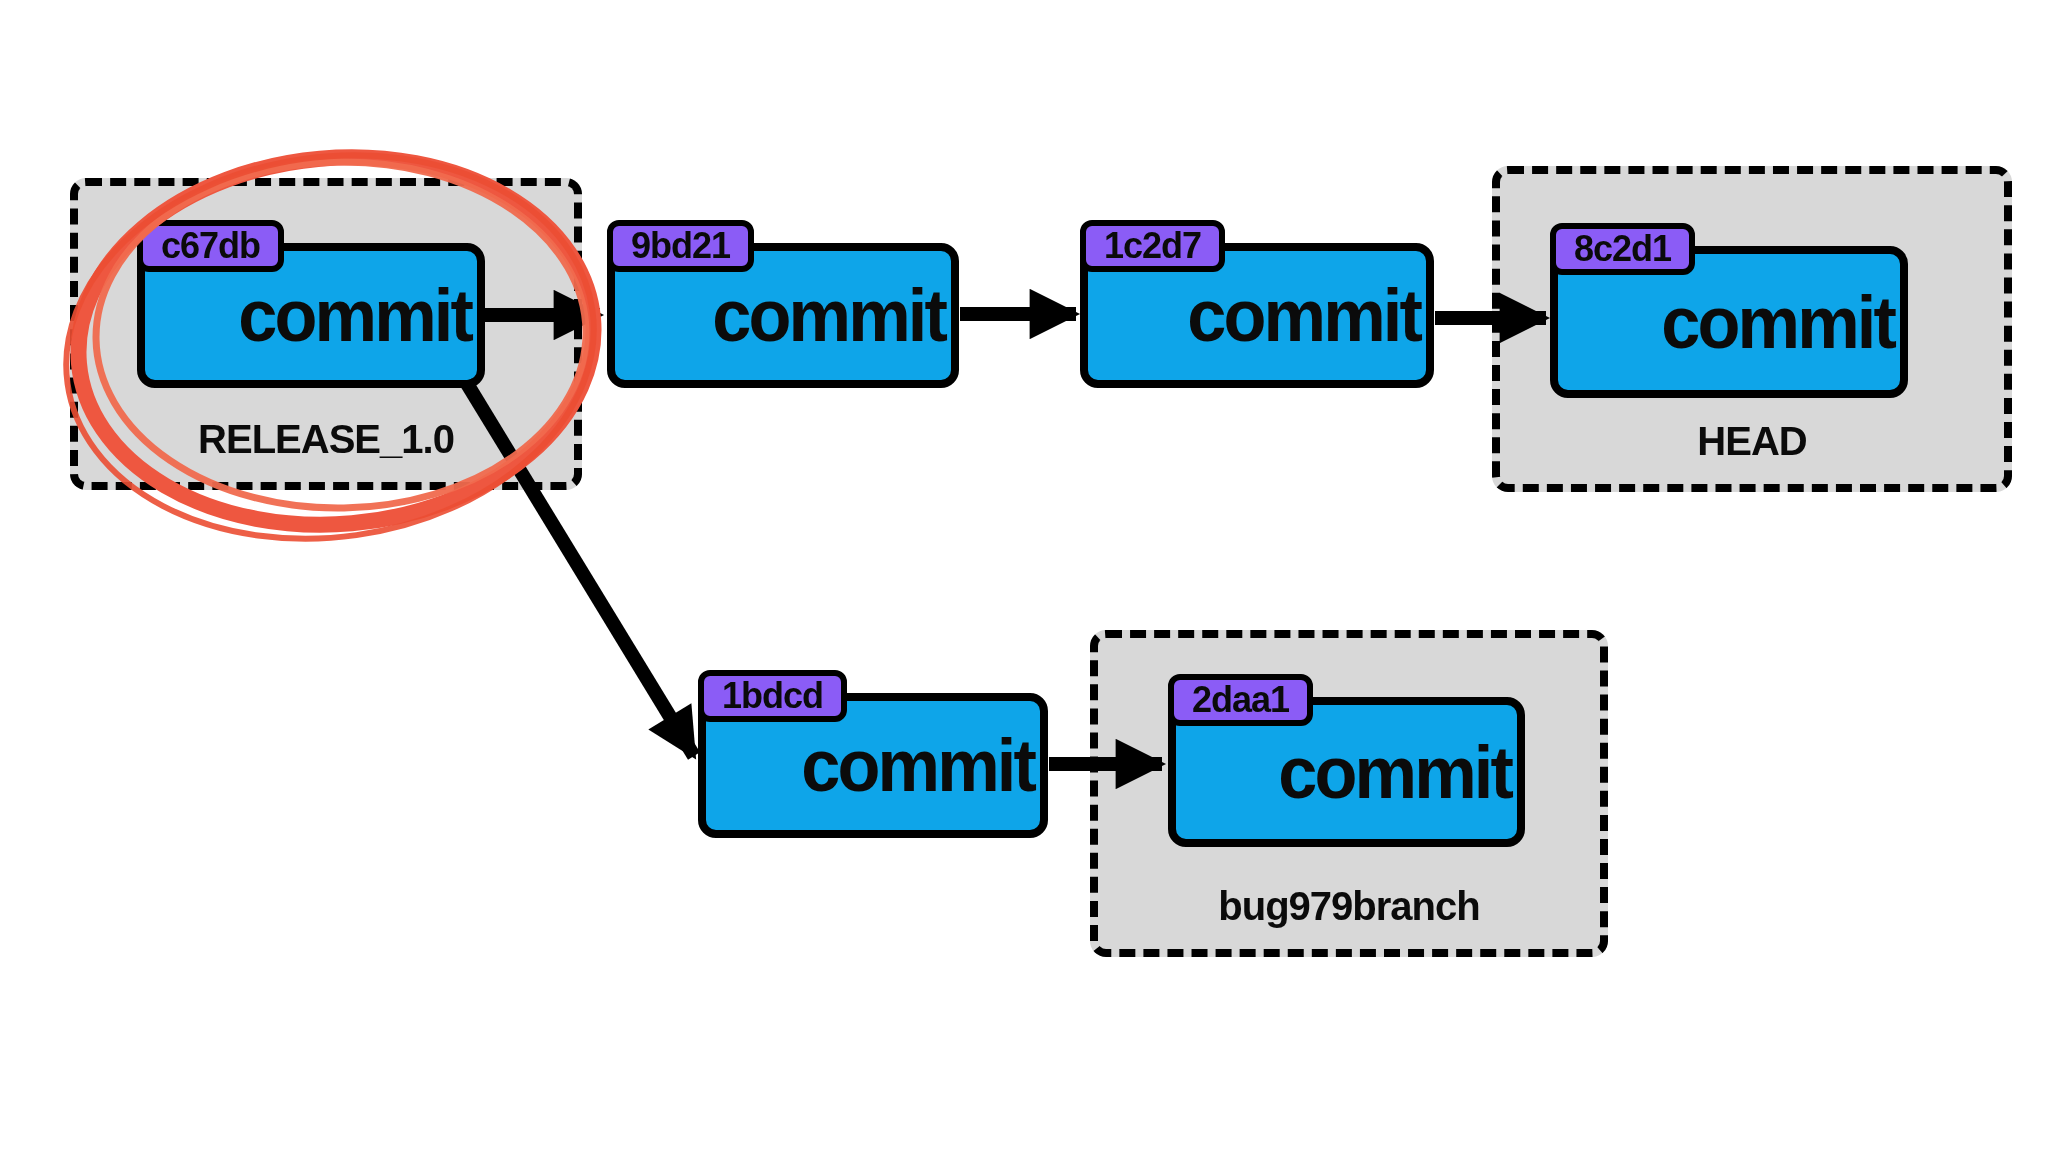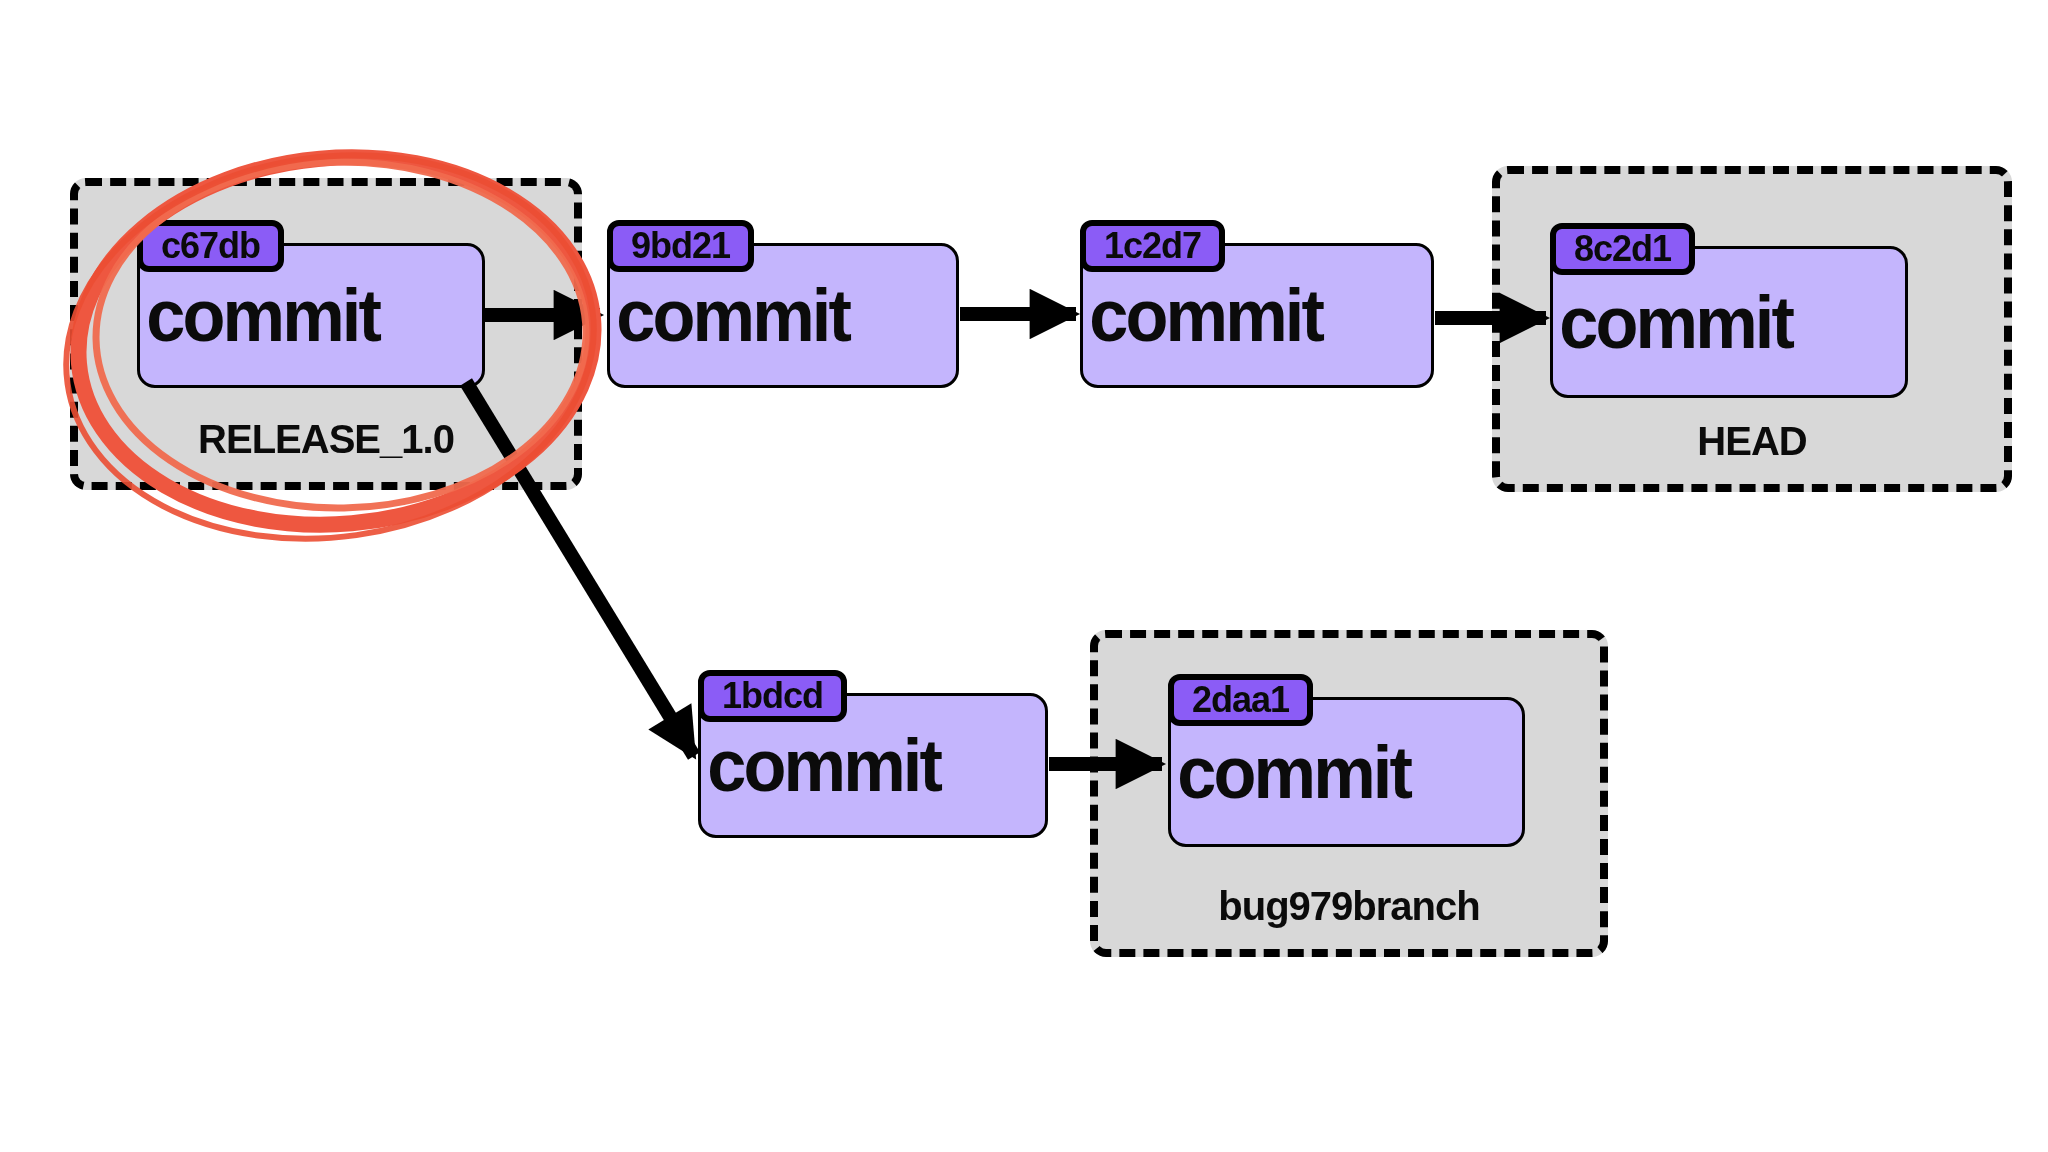--- a/index.html
+++ b/index.html
@@ -44,27 +44,27 @@
   .commit-node {
     position: absolute;
     z-index: 2;
   }
   .commit-box {
     position: absolute;
     left: 0;
     right: 0;
     top: 23px;
     bottom: 0;
-    background: #c4b5fd;
-    border: 3px solid #000000;
+    background: #0ea5e9;
+    border: 8px solid #000000;
     border-radius: 18px;
     box-sizing: border-box;
     display: flex;
     align-items: center;
-    justify-content: flex-start;
+    justify-content: flex-end;
   }
   .commit-label {
     font-size: 74px;
     font-weight: 700;
     letter-spacing: -3px;
     transform: scaleX(0.95);
     white-space: nowrap;
   }
   .commit-tag {
     position: absolute;

